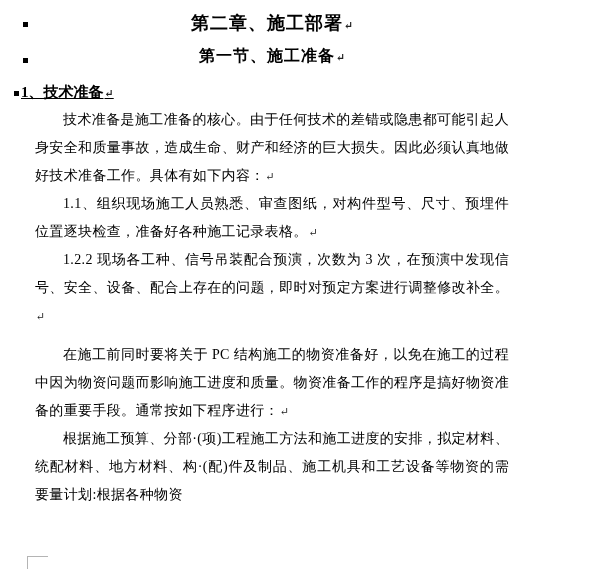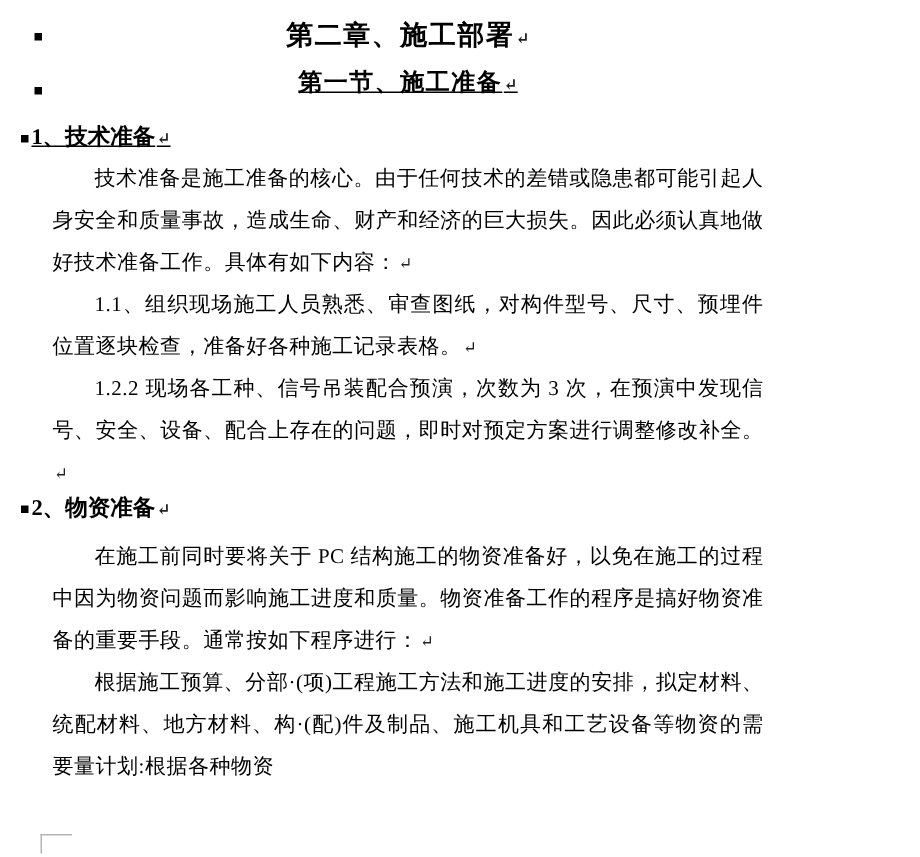--- a/index.html
+++ b/index.html
@@ -24,21 +24,20 @@
     letter-spacing: 1px;
   }
   .doc-subtitle {
     margin-top: 13px;
     height: 20px;
     line-height: 20px;
     text-align: center;
     font-size: 16px;
     font-weight: bold;
     letter-spacing: 1px;
-    text-decoration: underline;
   }
   .sec-heading {
     height: 16px;
     line-height: 16px;
     font-size: 15px;
     font-weight: bold;
     margin-left: -21px;
     white-space: nowrap;
   }
   .sec-heading.h1 { margin-top: 18px; text-decoration: underline; }
@@ -92,21 +91,20 @@
     <div class="sec-heading h1"><span class="bullet-sq"></span><span>1、技术准备</span><span class="pmark">↵</span></div>
 
     <p class="body first"><span>技术准备是施工准备的核心。由于任何技术的差错或隐患都可能引起人身安全和质量事故，造成生命、财产和经济的巨大损失。因此必须认真地做好技术准备工作。具体有如下内容：</span><span class="pmark">↵</span></p>
 
     <p class="body"><span>1.1、组织现场施工人员熟悉、审查图纸，对构件型号、尺寸、预埋件位置逐块检查，准备好各种施工记录表格。</span><span class="pmark">↵</span></p>
 
 
 
     <p class="body"><span>1.2.2 现场各工种、信号吊装配合预演，次数为 3 次，在预演中发现信号、安全、设备、配合上存在的问题，即时对预定方案进行调整修改补全。</span><span class="pmark">↵</span></p>
 
-    <div class="sec-heading h2"><span class="bullet-sq"></span><span>2、物资准备</span><span class="pmark">↵</span></div>
 
     <p class="body after-h2"><span>在施工前同时要将关于 PC 结构施工的物资准备好，以免在施工的过程中因为物资问题而影响施工进度和质量。物资准备工作的程序是搞好物资准备的重要手段。通常按如下程序进行：</span><span class="pmark">↵</span></p>
 
     <p class="body"><span>根据施工预算、分部·(项)工程施工方法和施工进度的安排，拟定材料、统配材料、地方材料、构·(配)件及制品、施工机具和工艺设备等物资的需要量计划:根据各种物资</span></p>
 
   </div>
 
   <i class="sq" style="left:23px; top:22px;"></i>
   <i class="sq" style="left:578px; top:22px;"></i>
   <i class="sq" style="left:23px; top:58px;"></i>

